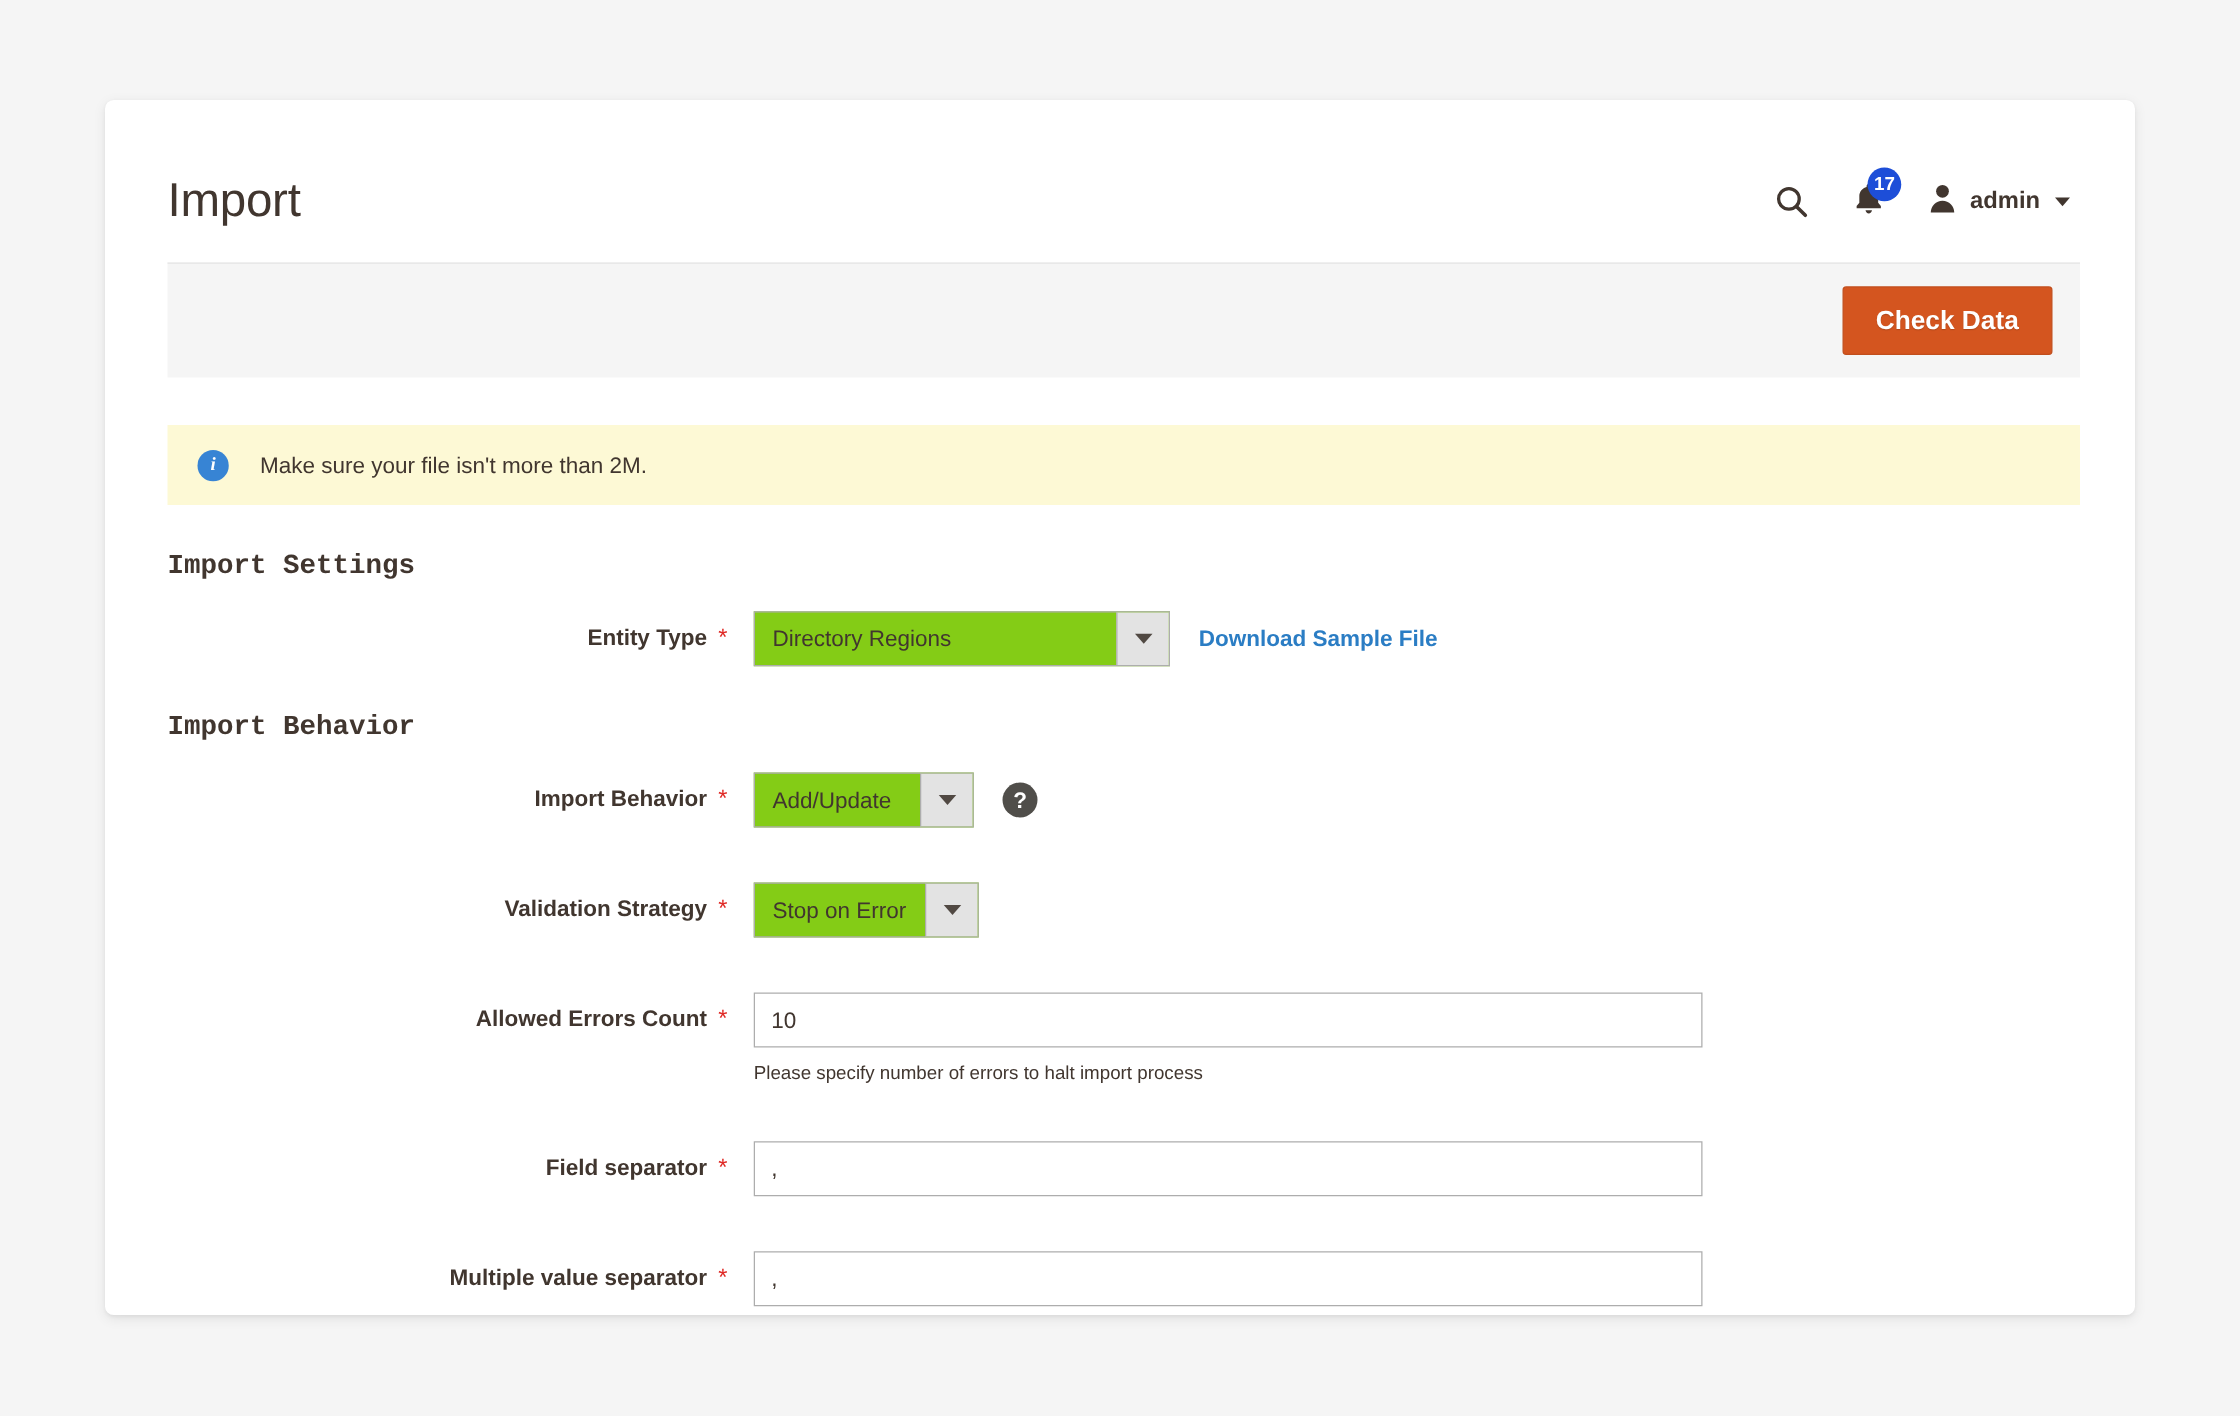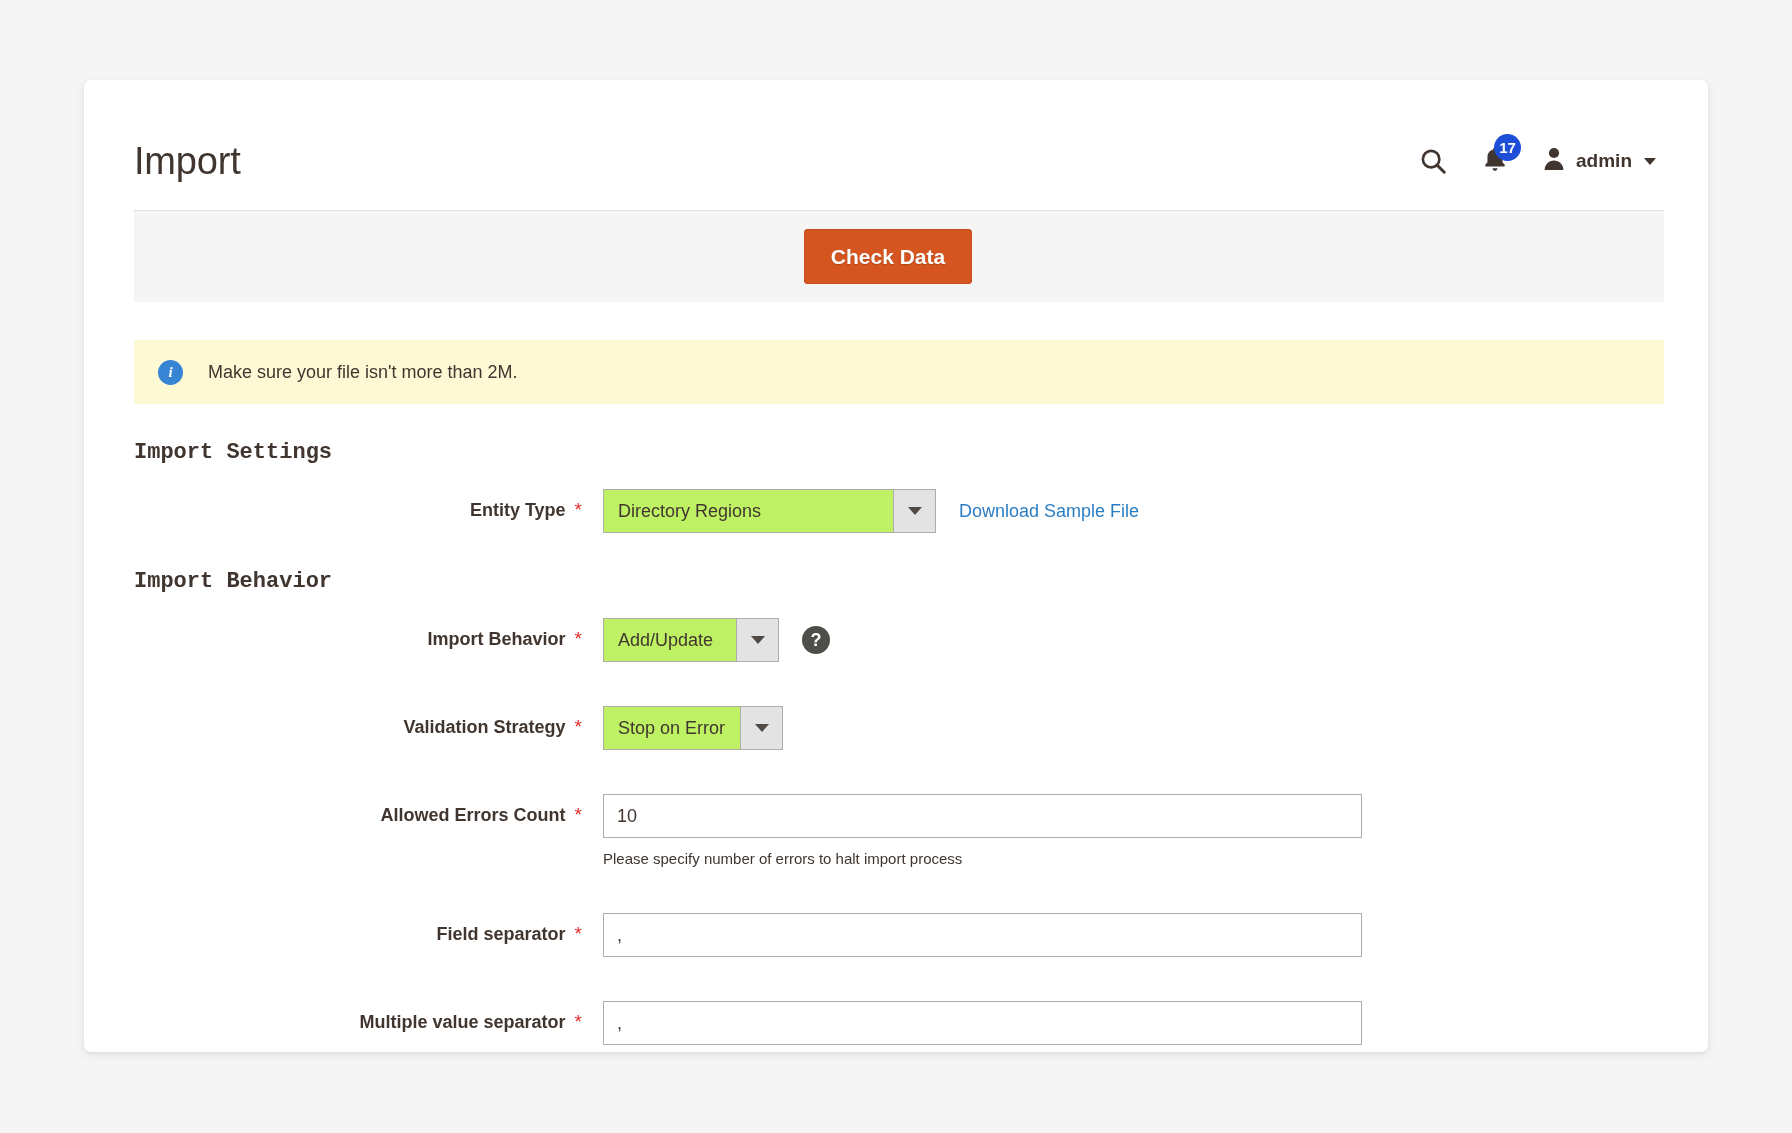--- a/index.html
+++ b/index.html
@@ -95,21 +95,21 @@
   }
 
   
   .toolbar {
     margin: 10px 44px 0 50px;
     height: 92px;
     background: #f5f5f5;
     border-top: 1px solid #e3e3e3;
     display: flex;
     align-items: center;
-    justify-content: center;
+    justify-content: flex-end;
     padding-right: 22px;
   }
   .btn-primary {
     background: #d4551f;
     color: #ffffff;
     border: 1px solid #c14e1c;
     border-radius: 3px;
     font-size: 21px;
     font-weight: 700;
     font-family: "Liberation Sans", sans-serif;
@@ -192,21 +192,21 @@
     display: flex;
     align-items: center;
     gap: 23px;
   }
 
   
   .select-box {
     display: flex;
     height: 44px;
     border: 1px solid #adadad;
-    background: #bef264;
+    background: #84cc16;
     cursor: pointer;
   }
   .select-value {
     display: flex;
     align-items: center;
     padding: 0 14px;
     font-size: 18px;
     color: #41362f;
     white-space: nowrap;
   }
@@ -226,20 +226,21 @@
   }
   .sel-entity .select-value { width: 289px; }
   .sel-behavior .select-value { width: 132px; }
   .sel-validation .select-value { width: 136px; }
 
   .link {
     font-size: 18px;
     color: #2b7dc4;
     text-decoration: none;
     cursor: pointer;
+    font-weight: bold;
   }
 
   .help-icon {
     width: 28px; height: 28px;
     border-radius: 50%;
     background: #504e4a;
     color: #ffffff;
     font-size: 18px;
     font-weight: 700;
     display: flex;

